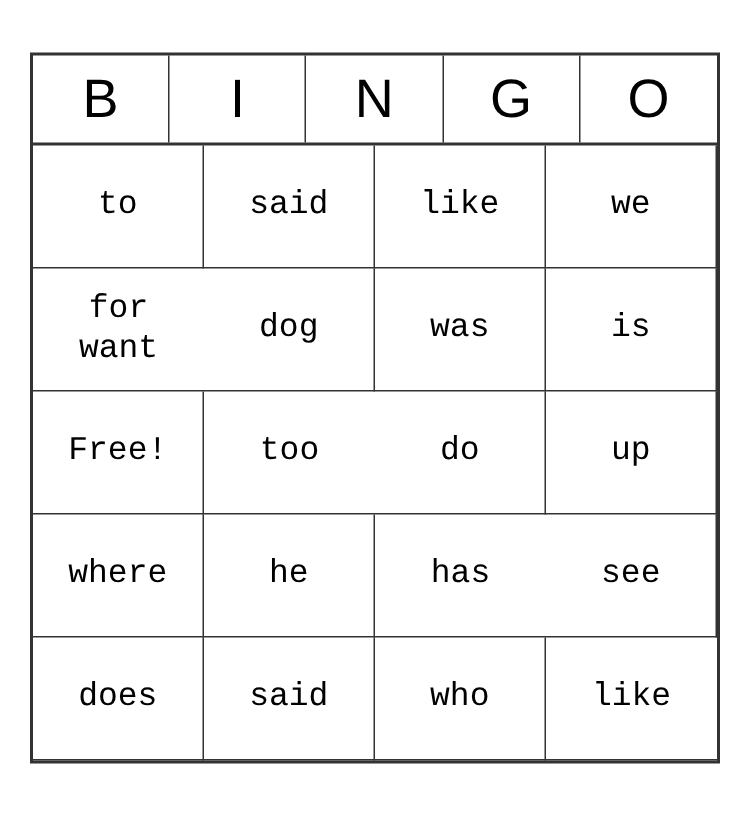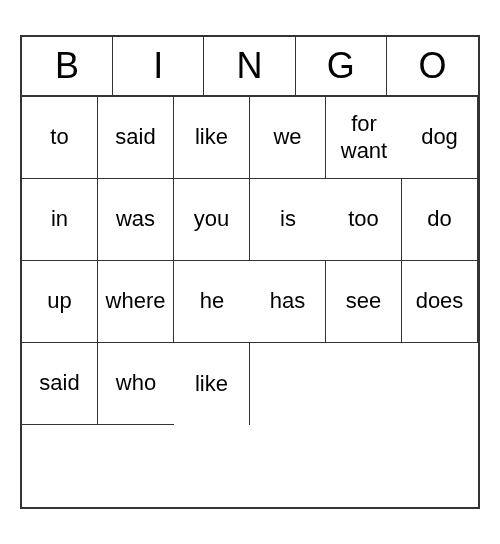--- a/index.html
+++ b/index.html
@@ -36,22 +36,23 @@
       padding: 8px 0;
       border-right: 1px solid #333;
     }
 
     .header-cell:last-child {
       border-right: none;
     }
 
     .bingo-grid {
       display: grid;
-      grid-template-columns: repeat(6, 1fr);
+      grid-template-columns: repeat(4, 1fr);
       grid-template-rows: repeat(5, 1fr);
+      font-family: Liberation Mono, monospace;
     }
 
     .bingo-cell {
       border-right: 1px solid #333;
       border-bottom: 1px solid #333;
       text-align: center;
       font-size: 22px;
       display: flex;
       align-items: center;
       justify-content: center;
@@ -79,24 +80,23 @@
       <div class="header-cell">G</div>
       <div class="header-cell">O</div>
     </div>
   <div class="bingo-grid">
   <div class="bingo-cell">to</div>
       <div class="bingo-cell">said</div>
       <div class="bingo-cell">like</div>
       <div class="bingo-cell">we</div>
       <div class="bingo-cell">for<br>want</div>
       <div class="bingo-cell">dog</div>
-      <div class="bingo-cell">in</div>
       <div class="bingo-cell">was</div>
-      <div class="bingo-cell">you</div>
       <div class="bingo-cell">is</div>
+      <div class="bingo-cell">Free!</div>
       <div class="bingo-cell">too</div>
       <div class="bingo-cell">do</div>
       <div class="bingo-cell">up</div>
       <div class="bingo-cell">where</div>
       <div class="bingo-cell">he</div>
       <div class="bingo-cell">has</div>
       <div class="bingo-cell">see</div>
       <div class="bingo-cell">does</div>
       <div class="bingo-cell">said</div>
       <div class="bingo-cell">who</div>

